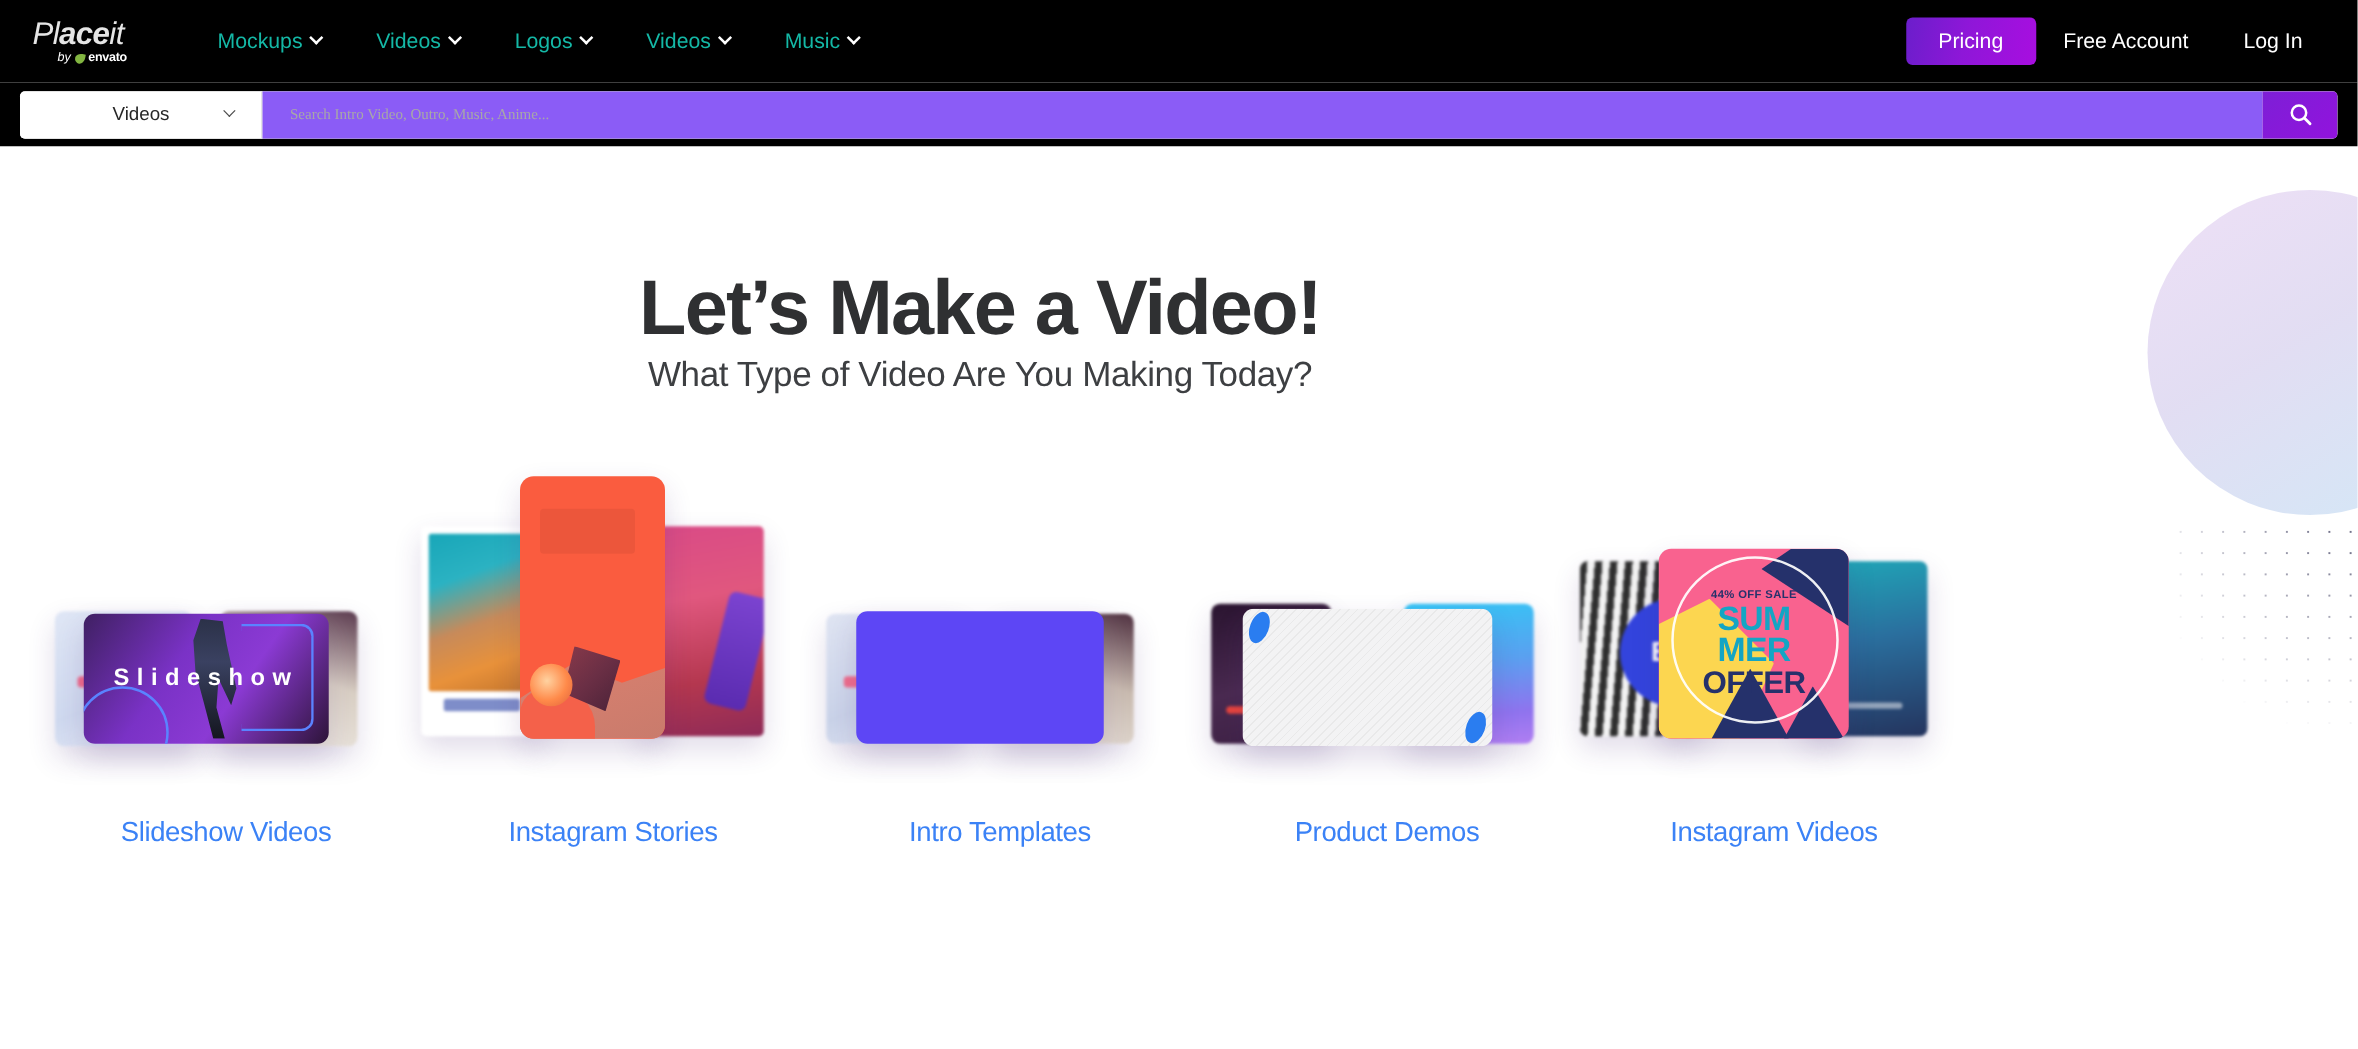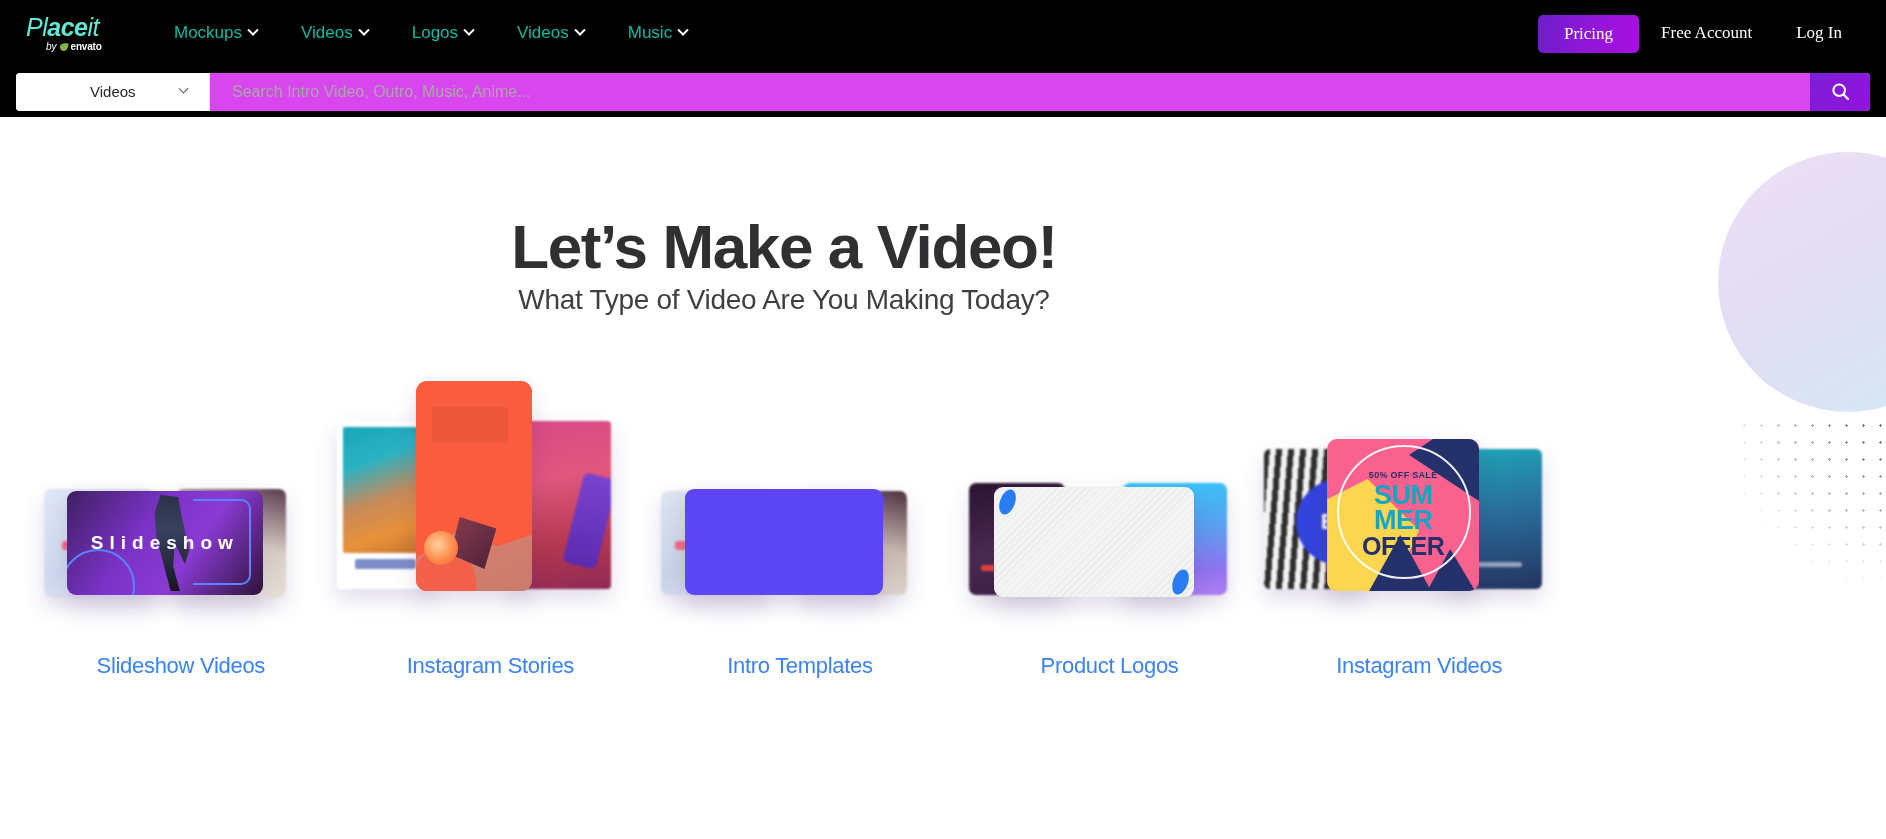--- a/index.html
+++ b/index.html
@@ -30,21 +30,21 @@
     display: flex;
     flex-direction: column;
     align-items: flex-start;
     line-height: 1;
     user-select: none;
   }
   .logo-main {
     font-size: 25px;
     font-weight: 700;
     font-style: italic;
-    color: #5eead4;
+    color: #e5e5e5;
     letter-spacing: -0.5px;
   }
   .logo-main .lt { font-weight: 400; }
   .logo-sub {
     margin-top: 2px;
     font-size: 10px;
     color: #ffffff;
     display: flex;
     align-items: center;
     gap: 3px;
@@ -80,24 +80,23 @@
     display: inline-block;
     width: 8px; height: 8px;
     border-right: 2px solid #ffffff;
     border-bottom: 2px solid #ffffff;
     transform: rotate(45deg) translate(-2px,-2px);
   }
 
   .nav-right {
     margin-left: auto;
     display: flex;
-    align-items: flex-end;
+    align-items: center;
     padding-right: 22px;
     gap: 0;
-    font-family: Liberation Serif, serif;
   }
   .pricing-btn {
     background: linear-gradient(100deg, #6b1ecb 0%, #8e17d8 45%, #a80ee0 100%);
     color: #ffffff;
     font-size: 17px;
     padding: 9px 26px;
     border-radius: 5px;
     border: none;
     cursor: pointer;
     font-family: inherit;
@@ -150,25 +149,25 @@
     display: inline-block;
     width: 7px; height: 7px;
     border-right: 1.6px solid #4a4a4a;
     border-bottom: 1.6px solid #4a4a4a;
     transform: rotate(45deg) translate(-2px,-2px);
   }
   .search-input {
     flex: 1;
     border: none;
     outline: none;
-    font-size: 16px;
+    font-size: 12px;
     color: #2b2b2b;
     padding: 0 22px;
-    font-family: Liberation Sans, sans-serif;
-    background: #d946ef;
+    font-family: Liberation Serif, serif;
+    background: #8b5cf6;
   }
   .search-input::placeholder { color: #a8a8a8; }
   .search-go {
     width: 60px;
     background: linear-gradient(135deg, #7d1fd6 0%, #9213dd 100%);
     border: none;
     cursor: pointer;
     display: flex;
     align-items: center;
     justify-content: center;
@@ -630,37 +629,37 @@
 
     <div class="card">
       <div class="stage">
         <div class="thumb side c4-left"></div>
         <div class="thumb side c4-right"></div>
         <div class="thumb c4-main">
           <span class="dot-a"></span>
           <span class="dot-b"></span>
         </div>
       </div>
-      <div class="card-label">Product Logos</div>
+      <div class="card-label">Product Demos</div>
     </div>
 
     <div class="card">
       <div class="stage">
         <div class="thumb side c5-left">
           <span class="circ">B S</span>
         </div>
         <div class="thumb side c5-right"></div>
         <div class="thumb c5-main">
           <span class="navy-a"></span>
           <span class="yellow"></span>
           <span class="navy-b"></span>
           <span class="navy-c"></span>
           <span class="ring"></span>
           <span class="txt">
-            <span class="t-small">50% OFF SALE</span>
+            <span class="t-small">44% OFF SALE</span>
             <span class="t-sum">SUM</span>
             <span class="t-mer">MER</span>
             <span class="t-offer">OFFER</span>
           </span>
         </div>
       </div>
       <div class="card-label">Instagram Videos</div>
     </div>
 
   </div>

